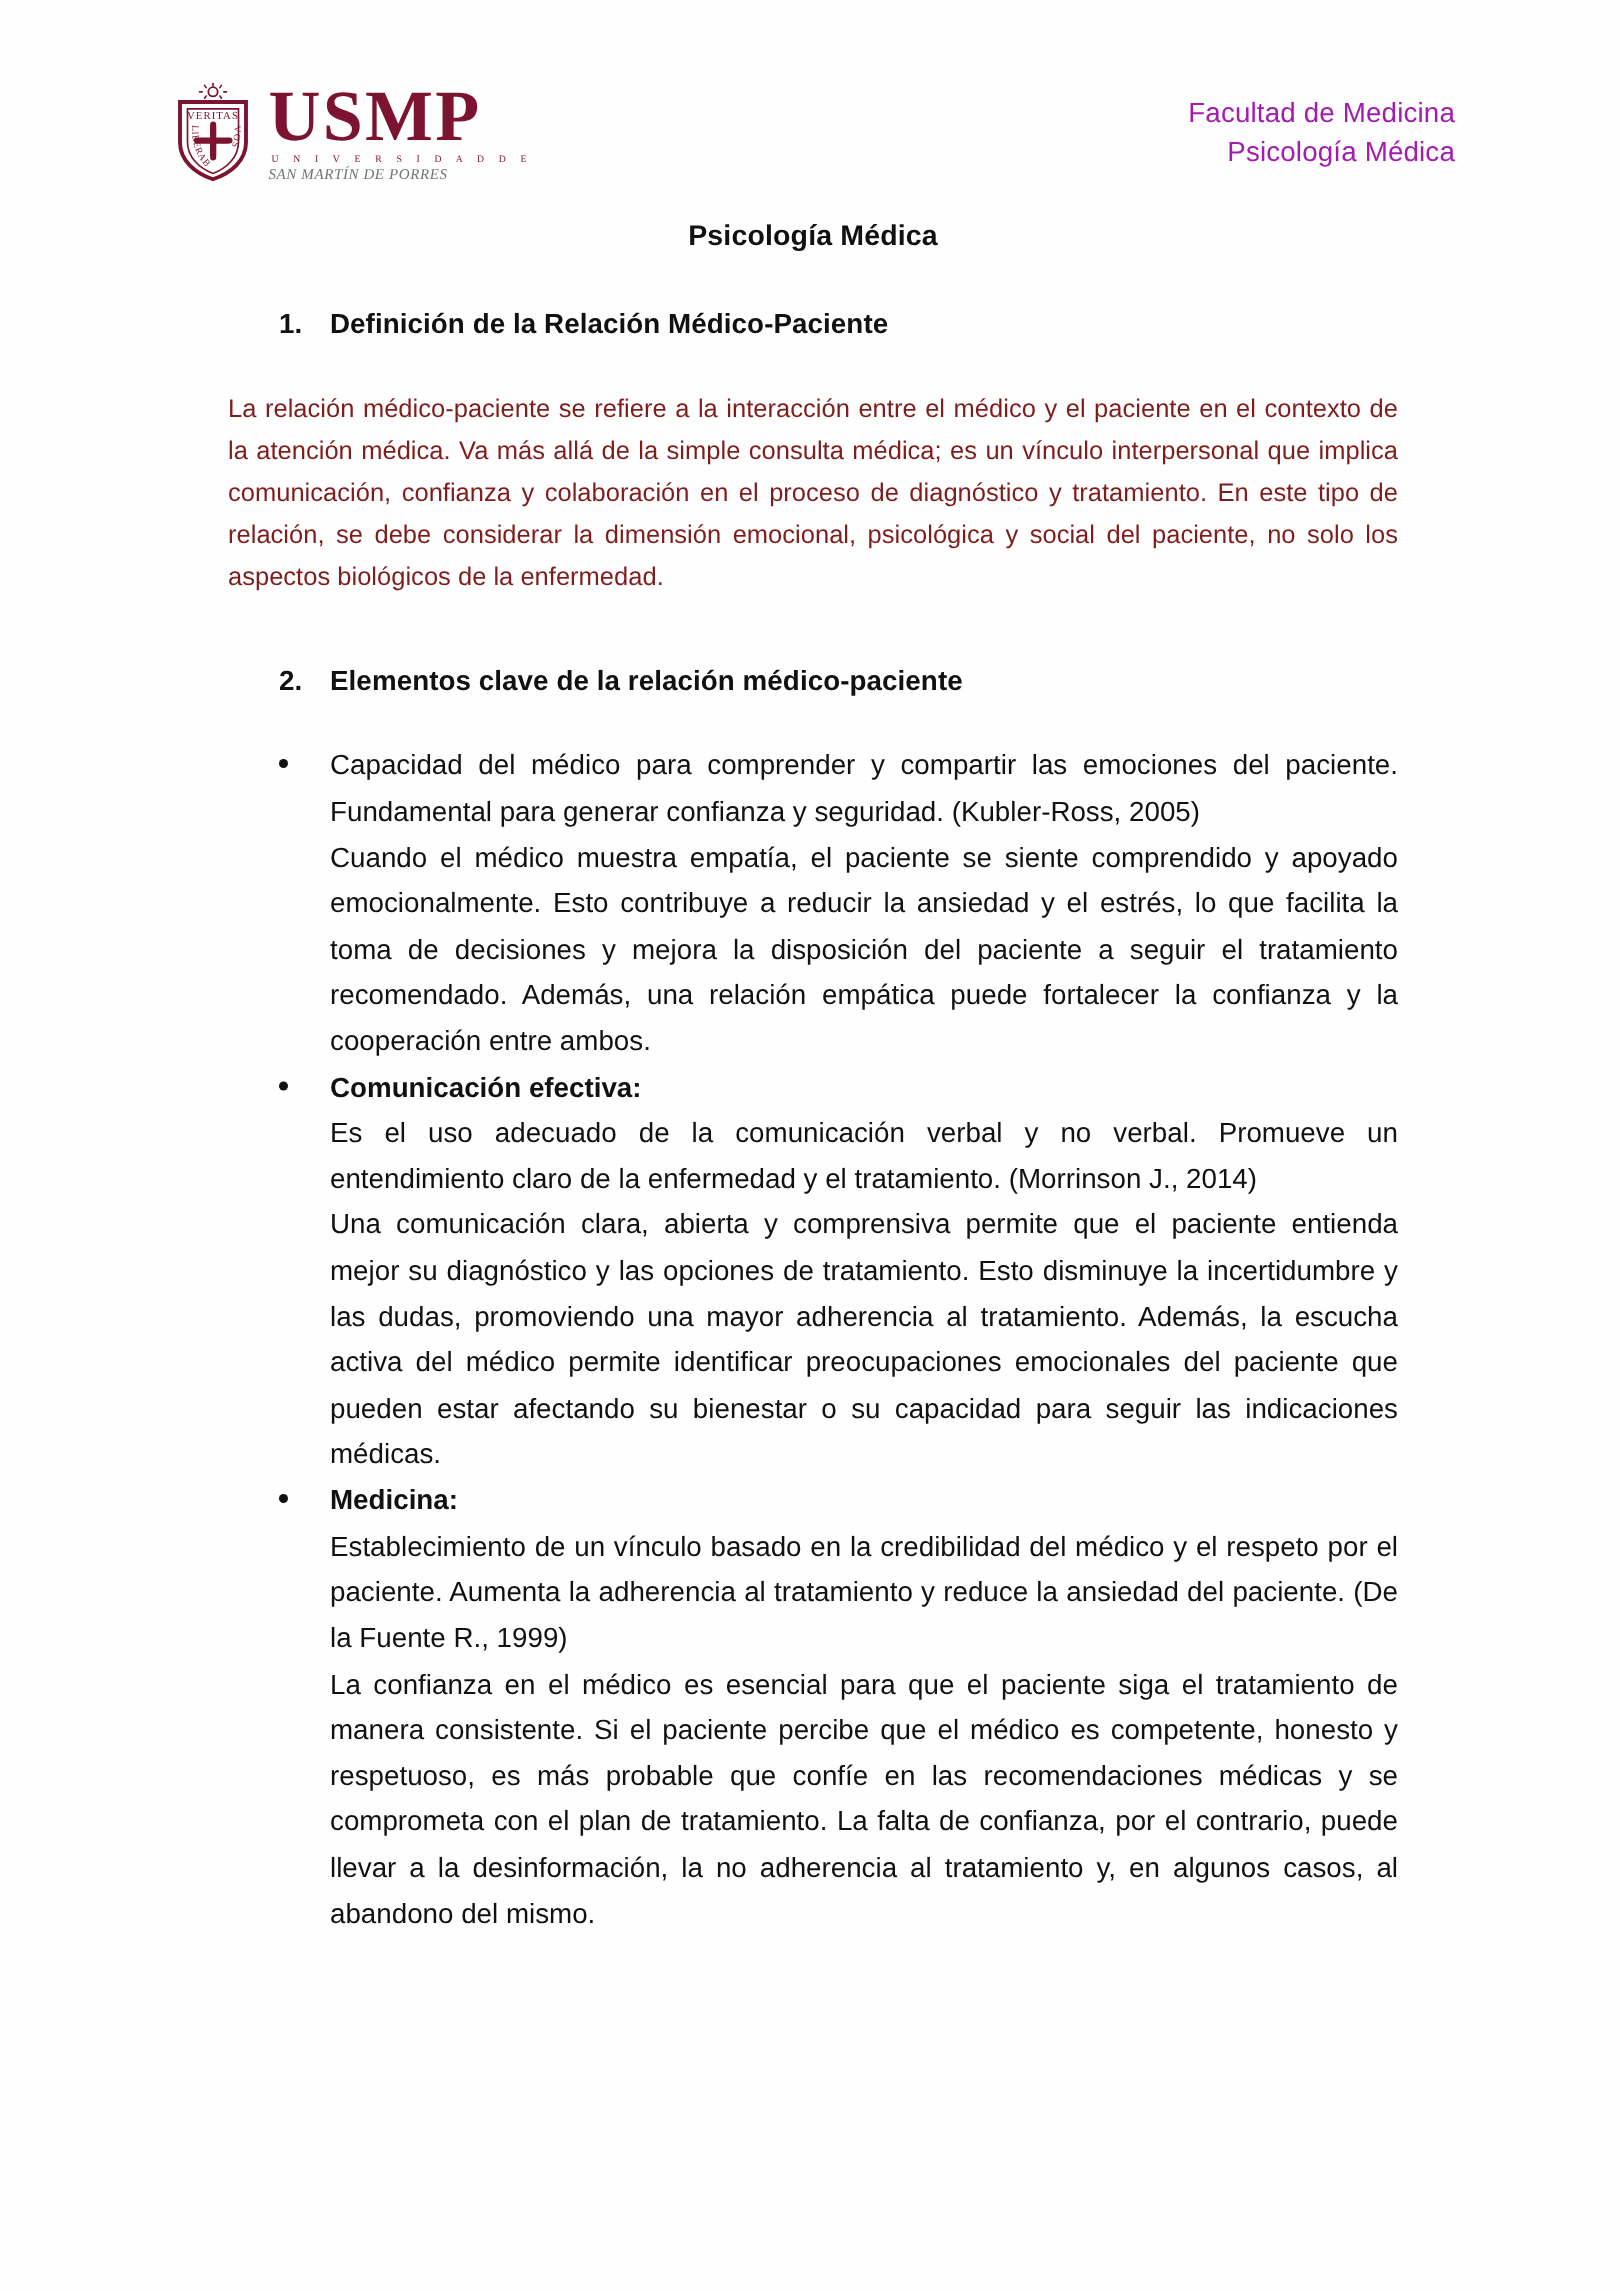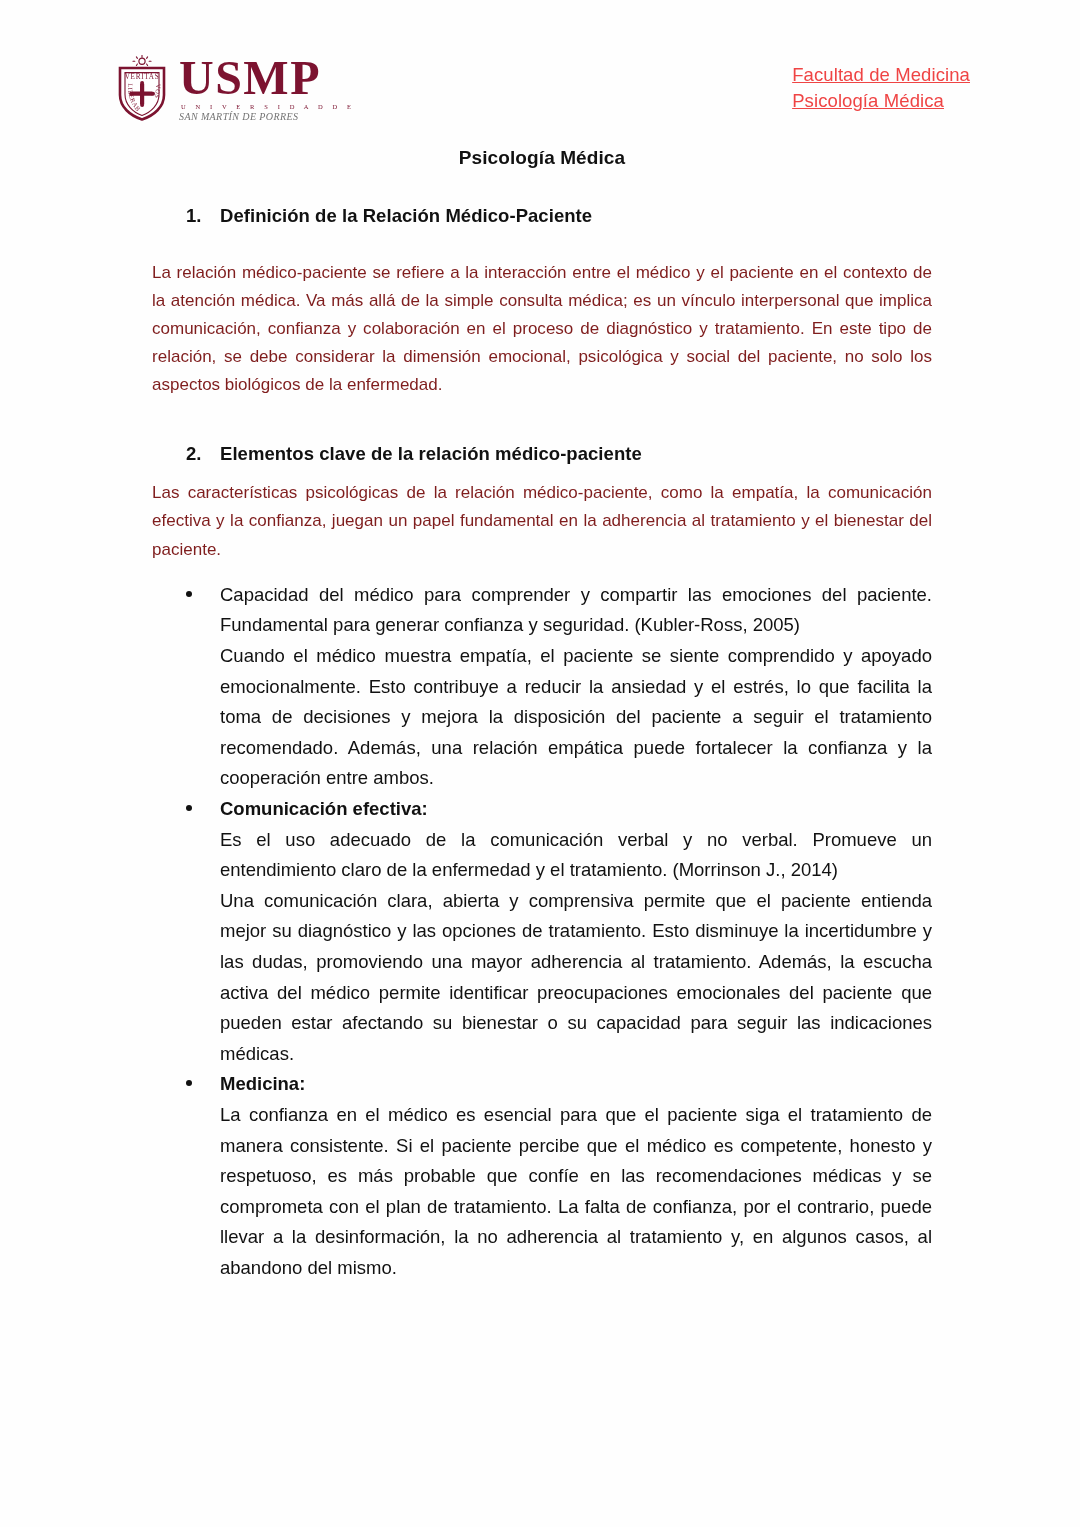--- a/index.html
+++ b/index.html
@@ -82,27 +82,26 @@
     font-family: "Liberation Serif", serif;
     font-size: 10px;
     letter-spacing: 0.4px;
     color: #737373;
     line-height: 1.05;
     margin-top: 0px;
     font-style: italic;
   }
 
   .header-right {
-    text-align: left;
+    text-align: right;
     font-size: 18.5px;
     line-height: 1.42;
-    color: #ef4444;
+    color: #a21caf;
     padding-top: 10px;
     letter-spacing: 0.1px;
-    text-decoration: underline;
   }
   .header-right div { white-space: nowrap; }
 
   
   .content {
     position: absolute;
     top: 146px;
     left: 152px;
     width: 780px;
   }
@@ -268,21 +267,20 @@
 
     <div class="gap-after-p1"></div>
 
     <div class="num-heading">
       <span class="num">2.</span>
       <span class="htext">Elementos clave de la relación médico-paciente</span>
     </div>
 
     <div class="gap-after-h2"></div>
 
-    <p class="para">Las características psicológicas de la relación médico-paciente, como la empatía, la comunicación efectiva y la confianza, juegan un papel fundamental en la adherencia al tratamiento y el bienestar del paciente.</p>
 
     <div class="gap-after-p2"></div>
 
     <ul class="bullets">
 
       <li class="bullet-item">
         <span class="bullet-dot"></span>
         <span class="bullet-body">Capacidad del médico para comprender y compartir las emociones del paciente. Fundamental para generar confianza y seguridad. (Kubler-Ross, 2005)</span>
         <span class="bullet-body">Cuando el médico muestra empatía, el paciente se siente comprendido y apoyado emocionalmente. Esto contribuye a reducir la ansiedad y el estrés, lo que facilita la toma de decisiones y mejora la disposición del paciente a seguir el tratamiento recomendado. Además, una relación empática puede fortalecer la confianza y la cooperación entre ambos.</span>
       </li>
@@ -290,19 +288,20 @@
       <li class="bullet-item">
         <span class="bullet-dot"></span>
         <span class="bullet-term">Comunicación efectiva:</span>
         <span class="bullet-body">Es el uso adecuado de la comunicación verbal y no verbal. Promueve un entendimiento claro de la enfermedad y el tratamiento. (Morrinson J., 2014)</span>
         <span class="bullet-body">Una comunicación clara, abierta y comprensiva permite que el paciente entienda mejor su diagnóstico y las opciones de tratamiento. Esto disminuye la incertidumbre y las dudas, promoviendo una mayor adherencia al tratamiento. Además, la escucha activa del médico permite identificar preocupaciones emocionales del paciente que pueden estar afectando su bienestar o su capacidad para seguir las indicaciones médicas.</span>
       </li>
 
       <li class="bullet-item">
         <span class="bullet-dot"></span>
         <span class="bullet-term">Medicina:</span>
+        <span class="bullet-body">Establecimiento de un vínculo basado en la credibilidad del médico y el respeto por el paciente. Aumenta la adherencia al tratamiento y reduce la ansiedad del paciente. (De la Fuente R., 1999)</span>
         <span class="bullet-body">La confianza en el médico es esencial para que el paciente siga el tratamiento de manera consistente. Si el paciente percibe que el médico es competente, honesto y respetuoso, es más probable que confíe en las recomendaciones médicas y se comprometa con el plan de tratamiento. La falta de confianza, por el contrario, puede llevar a la desinformación, la no adherencia al tratamiento y, en algunos casos, al abandono del mismo.</span>
       </li>
 
     </ul>
   </div>
 
 </div>
 
 </body></html>

